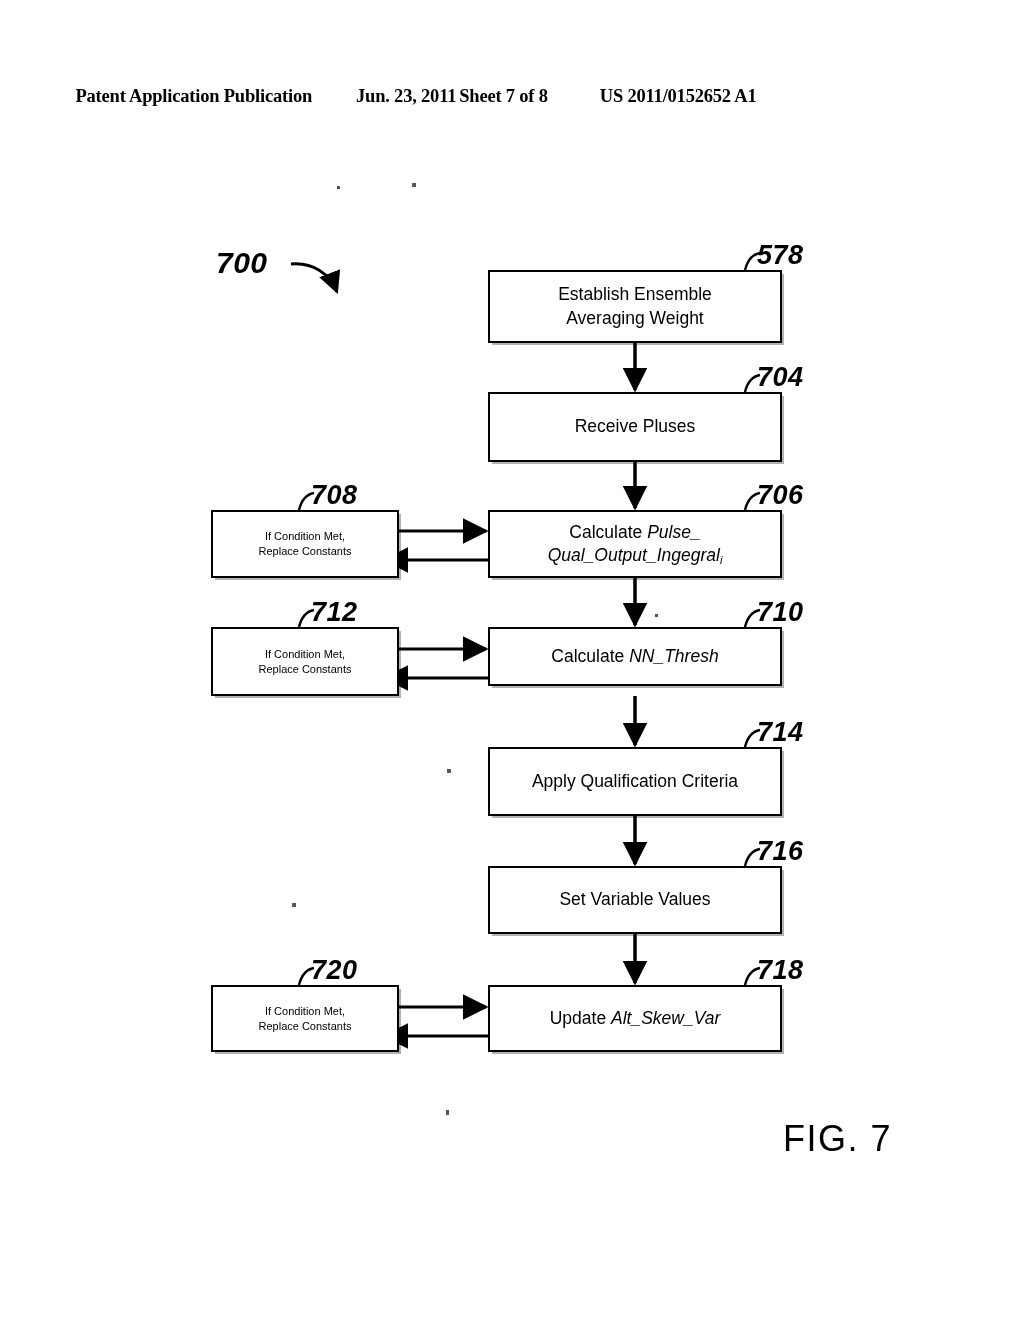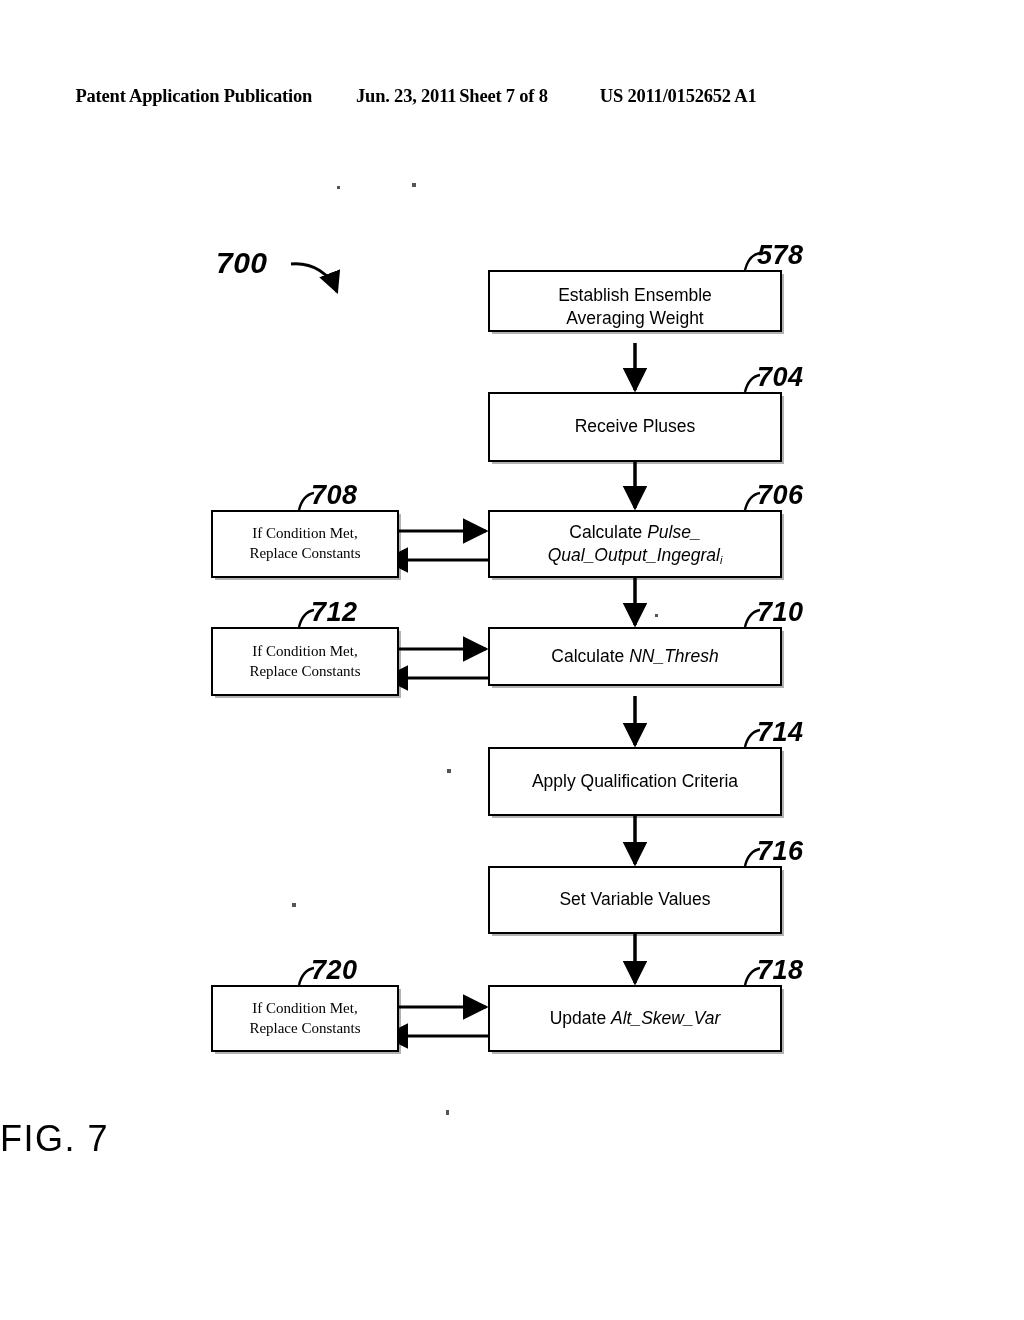--- a/index.html
+++ b/index.html
@@ -74,23 +74,23 @@
     font-size: 0.62em;
     font-style: italic;
     vertical-align: baseline;
     position: relative;
     top: 3px;
   }
 
   
   .node.main  { left: 488px; width: 294px; }
   
-  .node.side  { left: 211px; width: 188px; font-size: 15px; font-family: Liberation Serif, serif; }
-
-  #node-702 { top: 270px; height: 62px; align-items: flex-end; }
+  .node.side  { left: 211px; width: 188px; font-size: 11px; }
+
+  #node-702 { top: 270px; height: 73px; }
   #node-704 { top: 392px; height: 70px; }
   #node-706 { top: 510px; height: 68px; }
   #node-708 { top: 510px; height: 68px; }
   #node-710 { top: 627px; height: 59px; }
   #node-712 { top: 627px; height: 69px; }
   #node-714 { top: 747px; height: 69px; }
   #node-716 { top: 866px; height: 68px; }
   #node-718 { top: 985px; height: 67px; }
   #node-720 { top: 985px; height: 67px; }
 
@@ -116,24 +116,25 @@
   #ref-716 { left: 757px; top: 836px; }
   #ref-718 { left: 757px; top: 955px; }
   #ref-720 { left: 311px; top: 955px; }
 
   
   #fig-caption {
     position: absolute;
     left: 0;
     top: 1118px;
     width: 868px;
-    text-align: left;
+    text-align: right;
     font-family: "Liberation Sans", sans-serif;
     font-size: 36px;
     letter-spacing: 1.5px;
+    padding-left: 24px;
   }
 </style>
 </head>
 <body>
 
 <div id="page-header">
   <span class="hdr-pub">Patent Application Publication</span>
   <span class="hdr-date">Jun. 23, 2011</span>
   <span class="hdr-sheet">Sheet 7 of 8</span>
   <span class="hdr-num">US 2011/0152652 A1</span>

